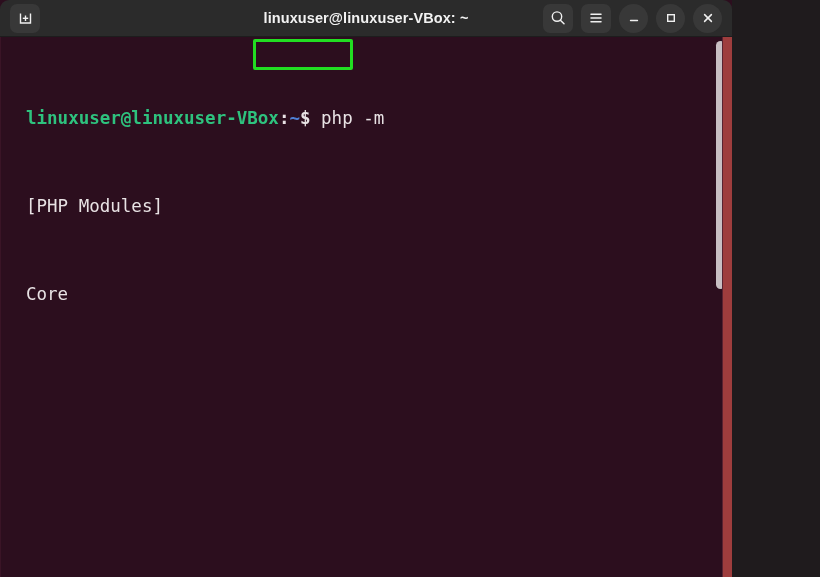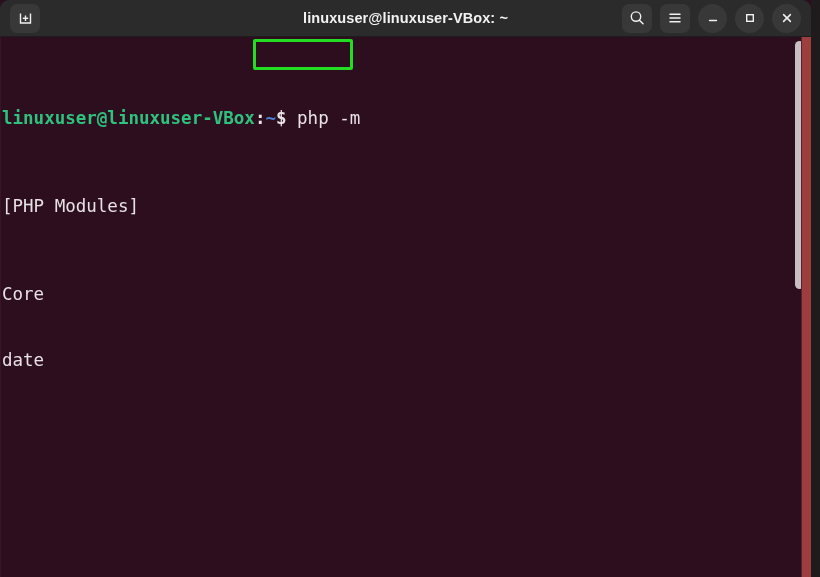--- a/index.html
+++ b/index.html
@@ -9,21 +9,21 @@
   }
   body {
     width: 820px;
     height: 577px;
     overflow: hidden;
     font-family: "DejaVu Sans Mono", monospace;
   }
 
   .window {
     position: relative;
-    width: 811px;
+    width: 732px;
     height: 577px;
     background: #2c0e1e;
     overflow: hidden;
     box-sizing: border-box;
   }
 
   
   .titlebar {
     position: relative;
     height: 37px;
@@ -80,20 +80,21 @@
   }
 
   
   .term {
     position: relative;
     height: 540px;
     background: #2c0e1e;
     box-sizing: border-box;
     padding: 4px 0 0 2px;
     overflow: hidden;
+    margin-left: 24px;
   }
 
   .term-inner {
     font-family: "DejaVu Sans Mono", monospace;
     font-size: 17.5px;
     line-height: 22px;
     color: #e8e2e4;
     white-space: pre;
   }
 
@@ -248,21 +249,20 @@
 
   <div class="term">
 
     <div class="term-inner">
 
       <div class="line"><span class="prompt-user">linuxuser@linuxuser-VBox</span><span class="prompt-colon">:</span><span class="prompt-path">~</span><span class="prompt-colon">$</span><span class="cmd-text"> </span><span class="cmd-text">php -m</span></div>
 
       <div class="line">[PHP Modules]</div>
 
       <div class="line">Core</div>
-      <div class="line">date</div>
       
       
       
       
       
       
       
       
       
       

